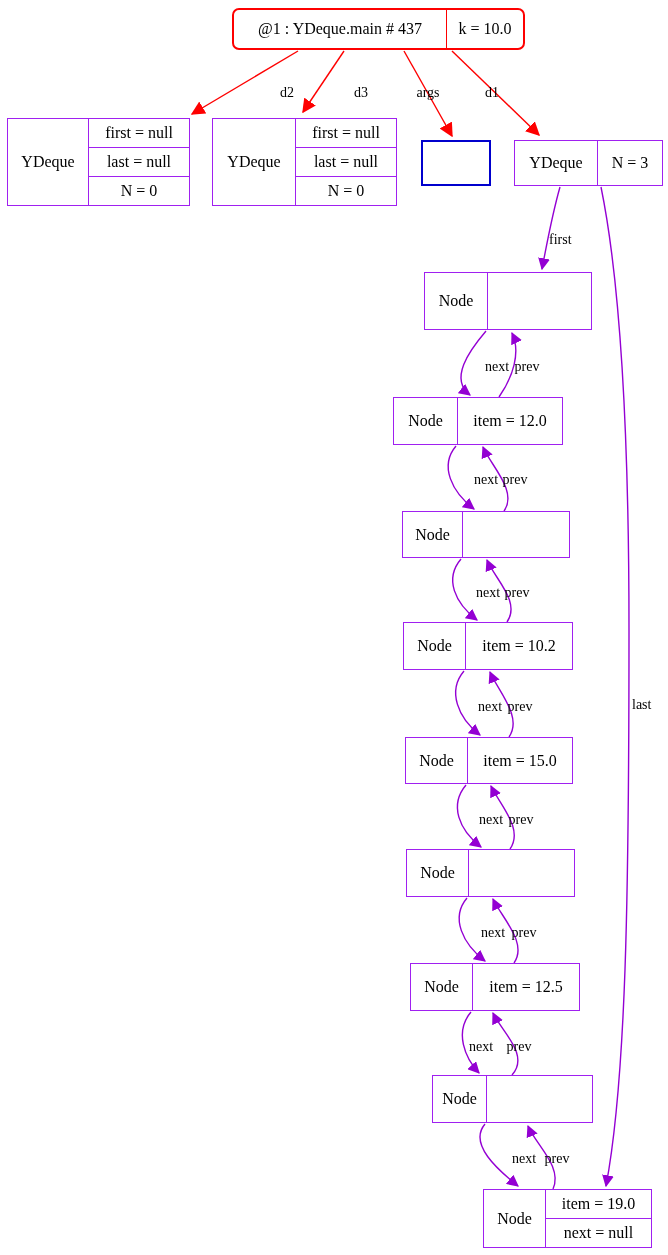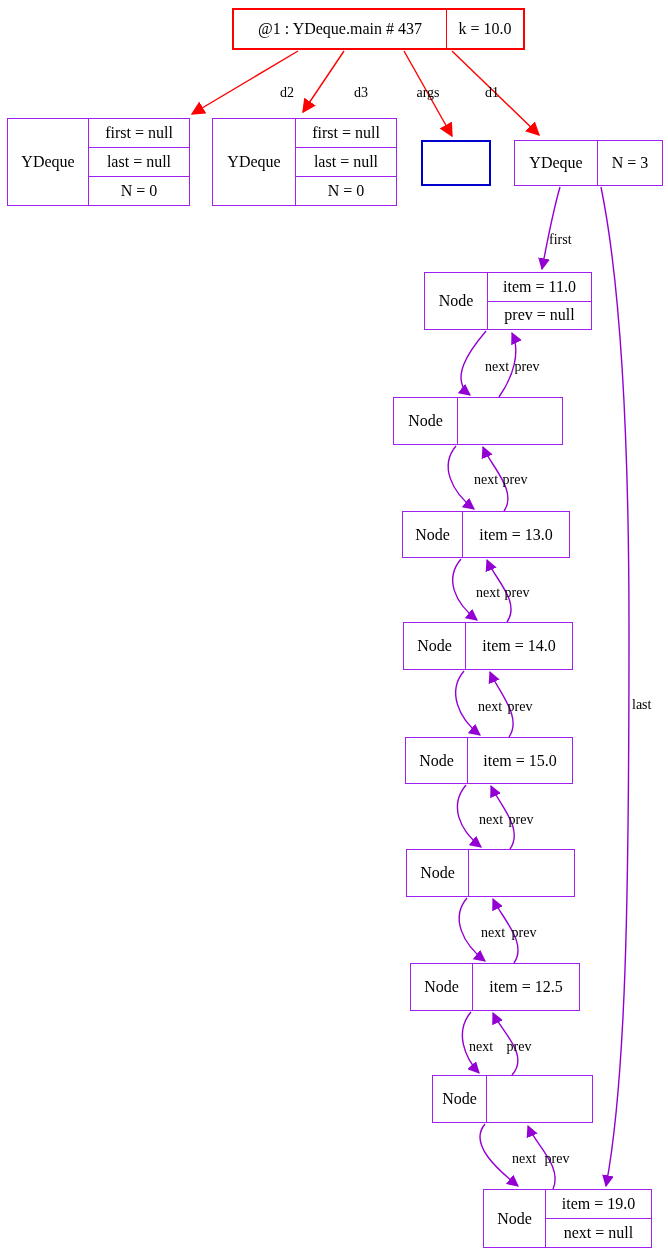--- a/index.html
+++ b/index.html
@@ -4,21 +4,21 @@
 <style>
   html,body { margin:0; padding:0; background:#ffffff; }
   body { width:668px; height:1255px; font-family:"Liberation Serif", serif; color:#000; }
   .canvas { position:relative; width:668px; height:1255px; overflow:hidden; background:#fff; }
   svg.edges { position:absolute; left:0; top:0; width:668px; height:1255px; }
   .rec {
     position:absolute; display:flex; box-sizing:border-box;
     background:#fff; border:1.5px solid var(--c,#a020f0);
     font-size:16px; line-height:1;
   }
-  .rec.red { --c:#fe0000; border-width:2px; }
+  .rec.red { --c:#fe0000; border-width:2px;border-radius:7px; }
   .rec.blue { --c:#0000cd; border-width:2px; }
   .rec .head {
     display:flex; align-items:center; justify-content:center;
     border-right:1.5px solid var(--c,#a020f0); box-sizing:border-box; flex:0 0 auto;
   }
   .rec .fields { flex:1 1 auto; display:flex; flex-direction:column;justify-content:center; }
   .rec .field {
     flex:1 1 0; display:flex; align-items:center; justify-content:center;
     border-top:1.5px solid var(--c,#a020f0); box-sizing:border-box;
   }
@@ -130,41 +130,37 @@
 
   <div class="rec" style="left:514px; top:140px; width:149px; height:46px;">
     <div class="head" style="width:83px;">YDeque</div>
     <div class="fields">
       <div class="field">N = 3</div>
     </div>
   </div>
 
   <div class="rec" style="left:424px; top:272px; width:168px; height:58px;">
     <div class="head" style="width:63px;">Node</div>
-    <div class="fields">
-      <div class="field">item = 11.0</div>
-      <div class="field">prev = null</div>
-    </div>
   </div>
 
   <div class="rec" style="left:393px; top:397px; width:170px; height:48px;">
     <div class="head" style="width:64px;">Node</div>
+    <div class="fields">
+        <div class="field">item = 12.0</div>
+      </div>
   </div>
 
   <div class="rec" style="left:402px; top:511px; width:168px; height:47px;">
     <div class="head" style="width:60px;">Node</div>
-    <div class="fields">
-        <div class="field">item = 13.0</div>
-      </div>
   </div>
 
   <div class="rec" style="left:403px; top:622px; width:170px; height:48px;">
     <div class="head" style="width:62px;">Node</div>
     <div class="fields">
-        <div class="field">item = 14.0</div>
+        <div class="field">item = 10.2</div>
       </div>
   </div>
 
   <div class="rec" style="left:405px; top:737px; width:168px; height:47px;">
     <div class="head" style="width:62px;">Node</div>
     <div class="fields">
         <div class="field">item = 15.0</div>
       </div>
   </div>
 

